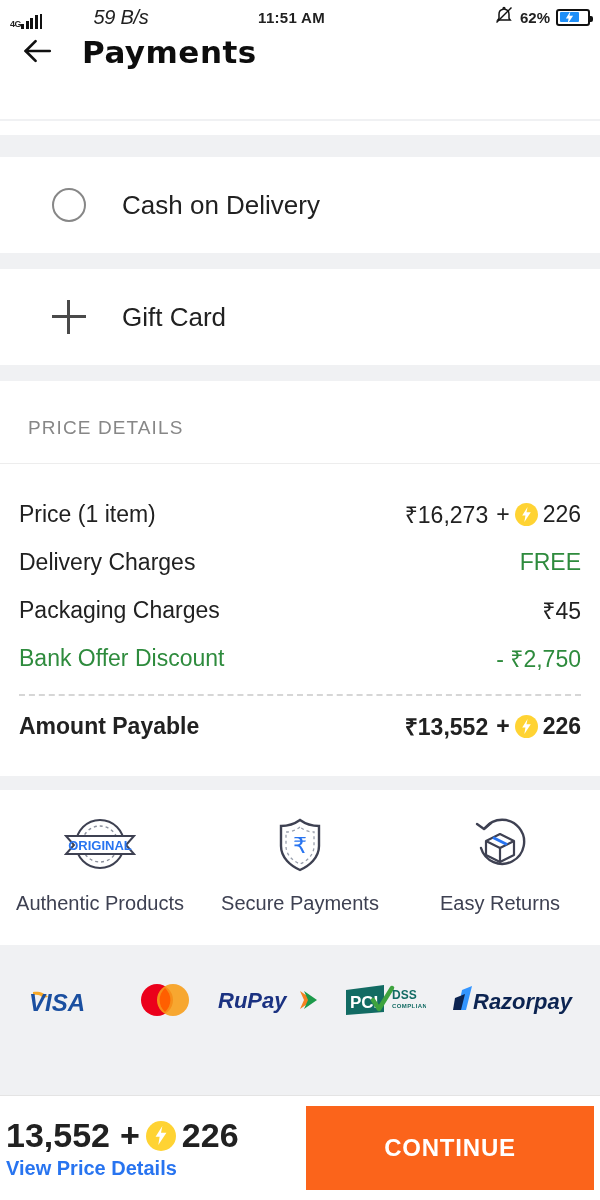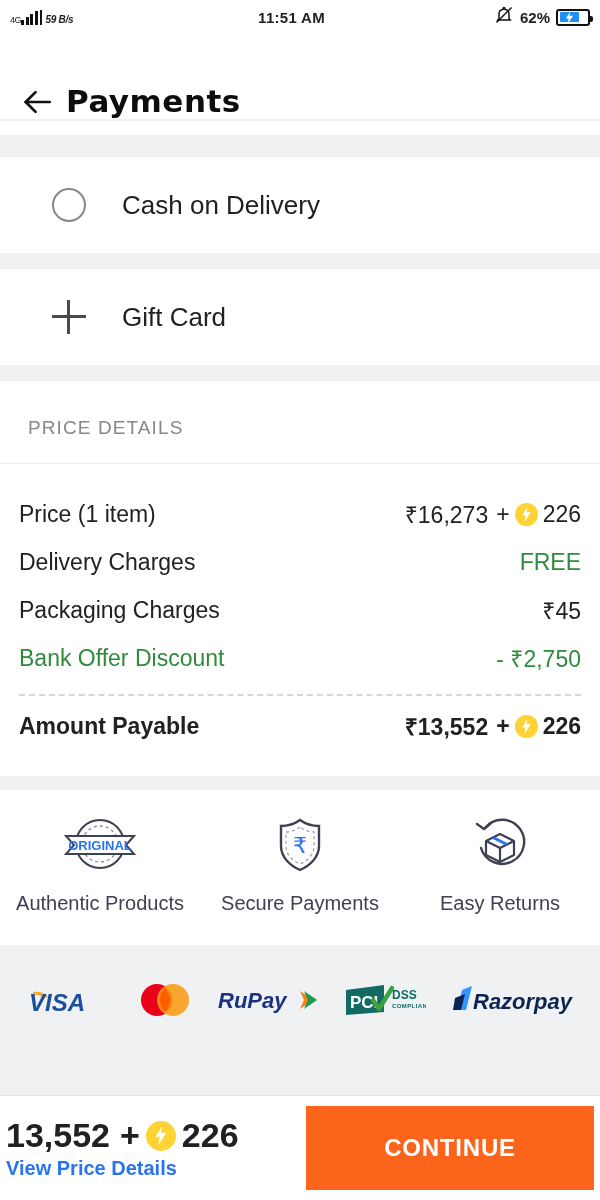--- a/index.html
+++ b/index.html
@@ -12,42 +12,42 @@
     position:relative;
   }
   .phone { width:600px; height:1200px; position:relative; background:#f0f1f3; }
 
   
   .statusbar {
     height:34px; background:#ffffff; display:flex; align-items:center;
     padding:0 10px; position:relative;
   }
   .sb-left { display:flex; align-items:flex-end; gap:4px; }
-  .net-type { font-size:9px; font-weight:normal; line-height:9px; letter-spacing:-.5px; }
+  .net-type { font-size:9px; font-weight:bold; line-height:9px; letter-spacing:-.5px; }
   .bars { display:flex; align-items:flex-end; gap:1.5px; height:15px; }
   .bars i { width:3px; background:#111; display:block; }
   .bars i:nth-child(1){height:5px;} .bars i:nth-child(2){height:8px;}
   .bars i:nth-child(3){height:11px;} .bars i:nth-child(4){height:14px;}
   .bar-sep { width:2px; height:15px; background:#111; margin-left:2px; }
-  .sb-speed { font-size:10px; font-weight:bold; font-style:italic; letter-spacing:-.3px; }
+  .sb-speed { font-size:20px; font-weight:normal; font-style:italic; letter-spacing:-.3px;margin-left:48px; }
   .sb-center {
     position:absolute; left:0; right:17px; text-align:center;
     font-size:15px; font-weight:bold; letter-spacing:.3px; pointer-events:none;
   }
   .sb-right { margin-left:auto; display:flex; align-items:center; gap:6px; z-index:2; }
   .sb-pct { font-size:15px; font-weight:bold; }
   .battery { width:34px; height:17px; border:2px solid #111; border-radius:3px;
              position:relative; display:flex; align-items:center; padding:1.5px; }
   .battery:after { content:""; position:absolute; right:-5px; top:5px; width:3px;
                    height:6px; background:#111; border-radius:0 2px 2px 0; }
   .battery .fill { background:#1f8ff7; height:100%; width:72%; border-radius:1px;
                    display:flex; align-items:center; justify-content:center; }
 
   
-  .appbar { height:85px; background:#fff; display:flex; align-items:flex-end; padding:0 20px; gap:12px; }
+  .appbar { height:85px; background:#fff; display:flex; align-items:flex-start; padding:0 20px; gap:28px; }
   .back-arrow { width:34px; height:34px; flex:0 0 auto; }
   .title { font-family:"DejaVu Sans", sans-serif; font-size:31px; font-weight:bold;
            letter-spacing:.5px; color:#0d0d0d; }
 
   
   .card { background:#fff; }
   .gap { background:#f0f1f3; }
   .row-line { border-top:1px solid #ededed; }
 
   .pay-row { display:flex; align-items:center; height:96px; padding:0 52px; gap:36px; background:#fff; }

